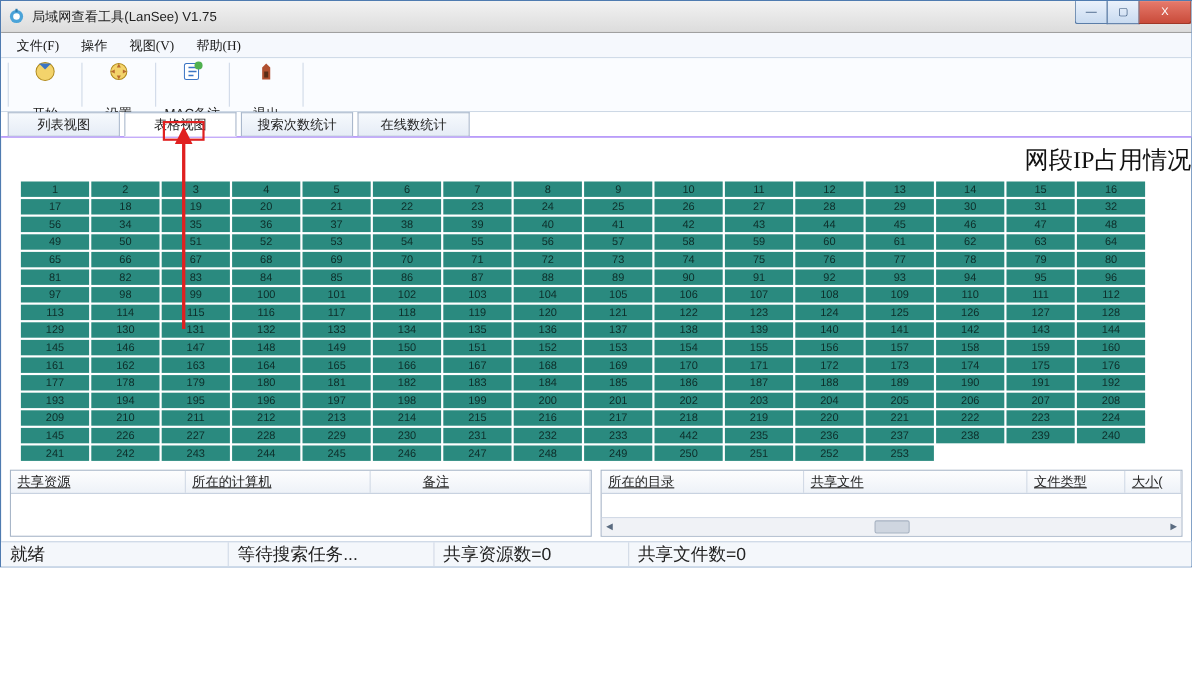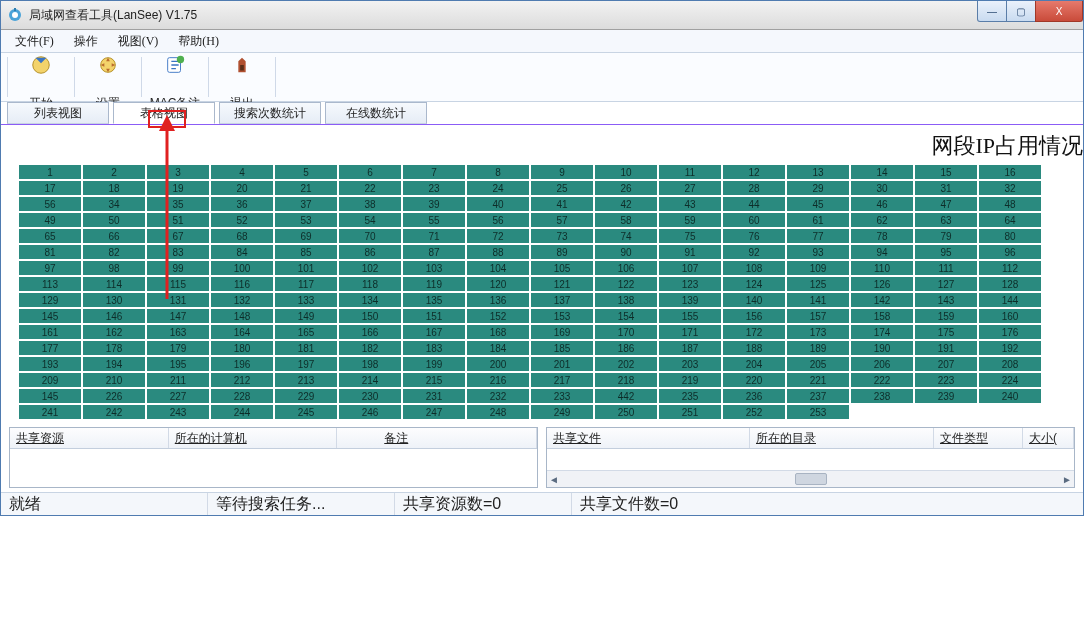--- a/index.html
+++ b/index.html
@@ -549,22 +549,22 @@
       <div class="panel">
         <div class="panel-head" id="lp-head">
             <div class="col" style="width: 150px;">共享资源</div>
             <div class="col" style="width: 160px;">所在的计算机</div>
             <div class="col" style="width: 150px; margin-left: 41px;">备注</div>
           </div>
         <div class="panel-body"></div>
       </div>
       <div class="panel">
         <div class="panel-head" id="rp-head">
+            <div class="col" style="width: 180px;">所在的目录</div>
             <div class="col" style="width: 200px;">共享文件</div>
-            <div class="col" style="width: 180px;">所在的目录</div>
             <div class="col" style="width: 80px;">文件类型</div>
             <div class="col" style="width: 40px;">大小(</div>
           </div>
         <div class="panel-body"></div>
         <div class="panel-scroll">
           <span class="arrow left">◄</span>
           <span class="thumb"></span>
           <span class="arrow right">►</span>
         </div>
       </div>

